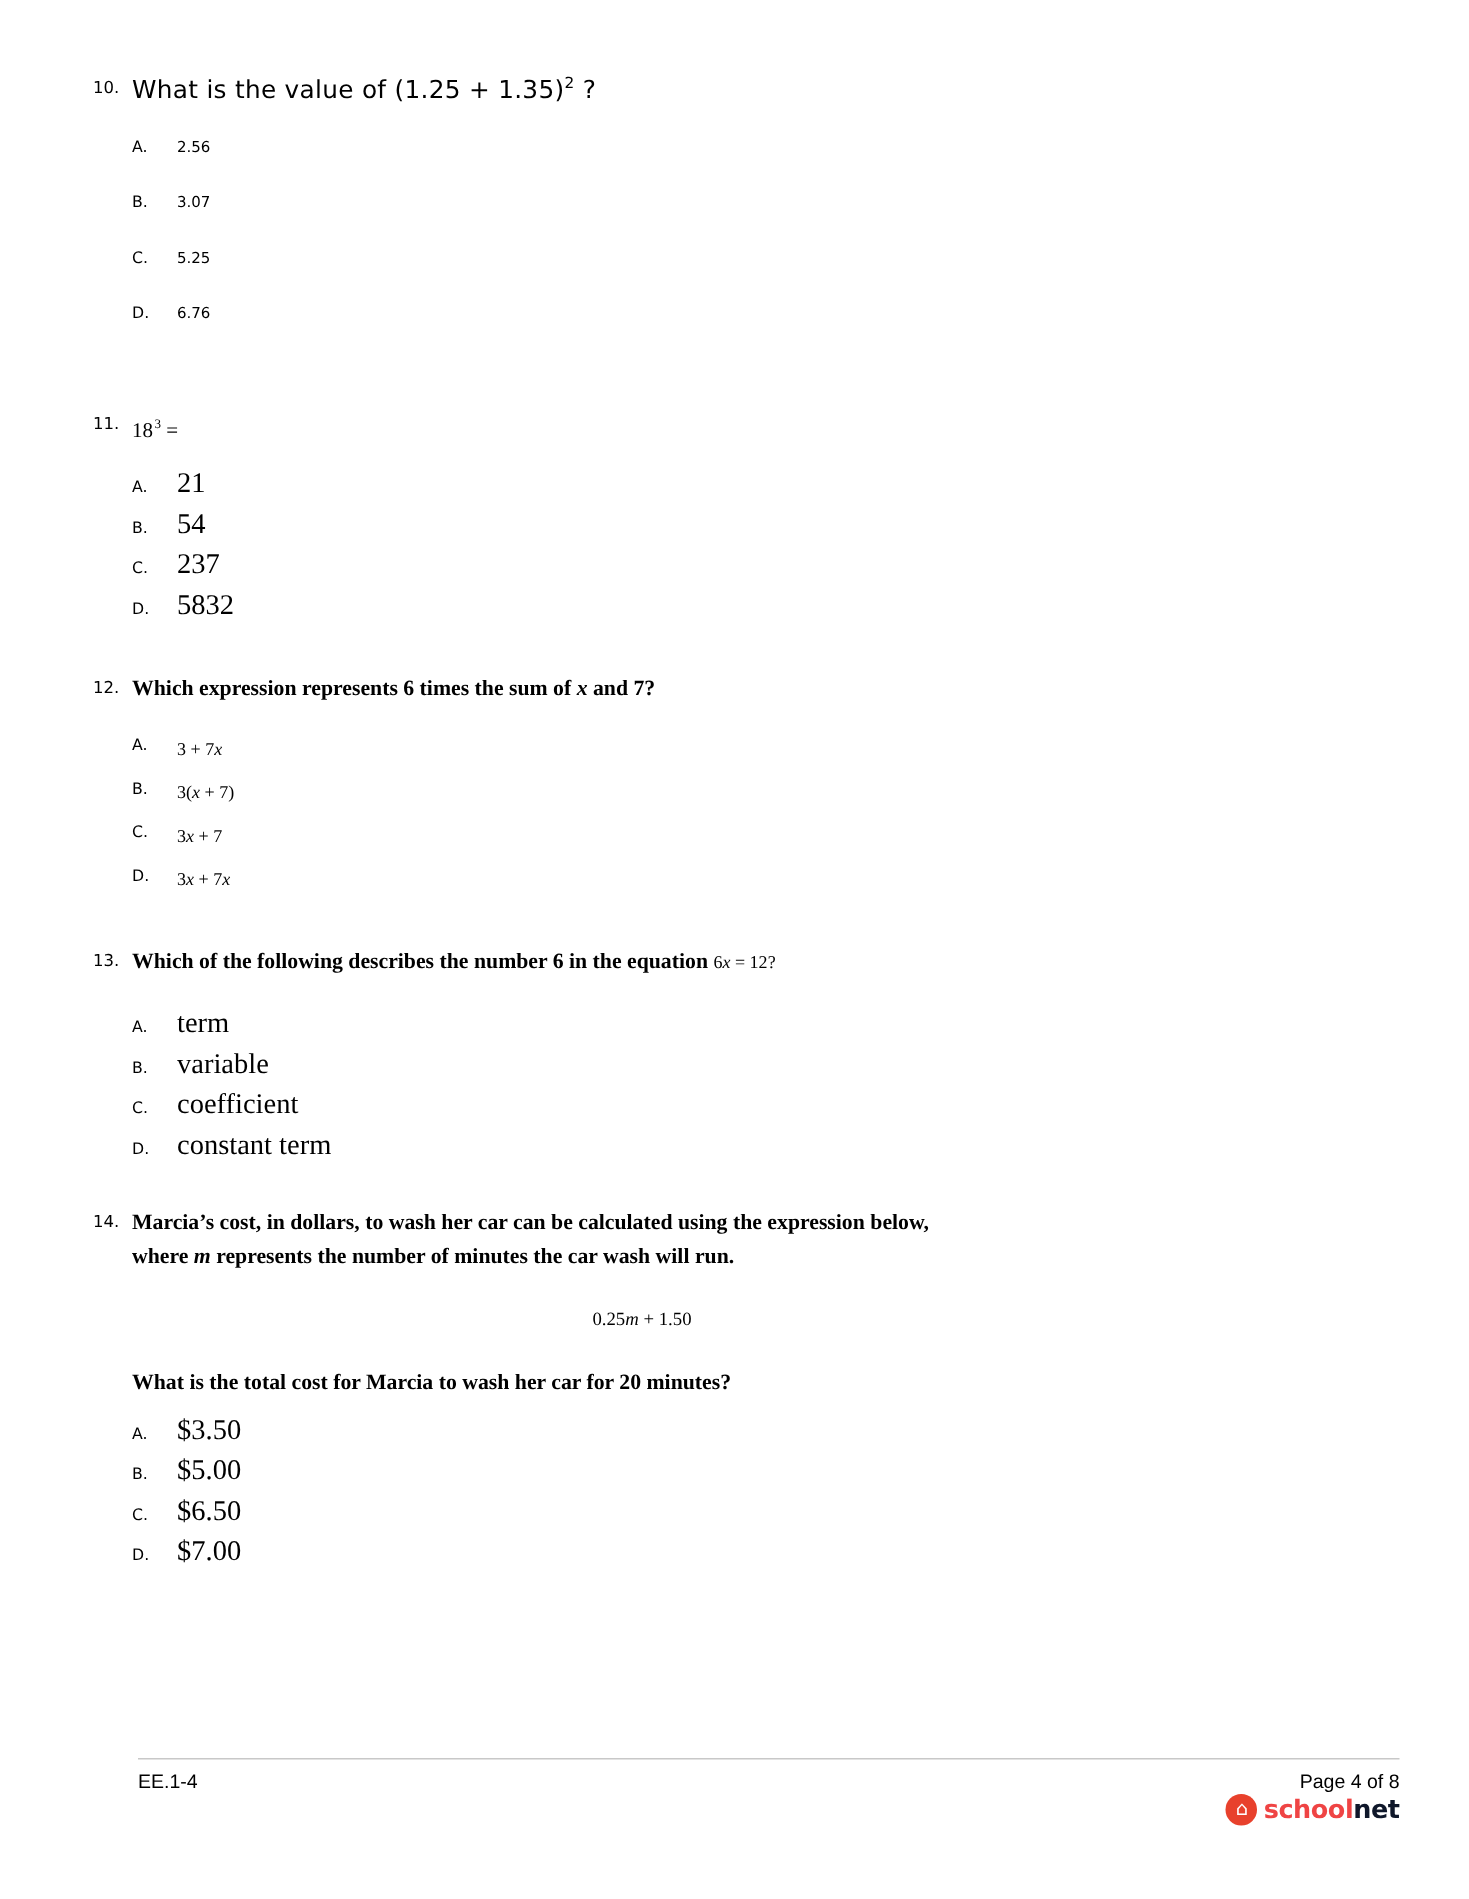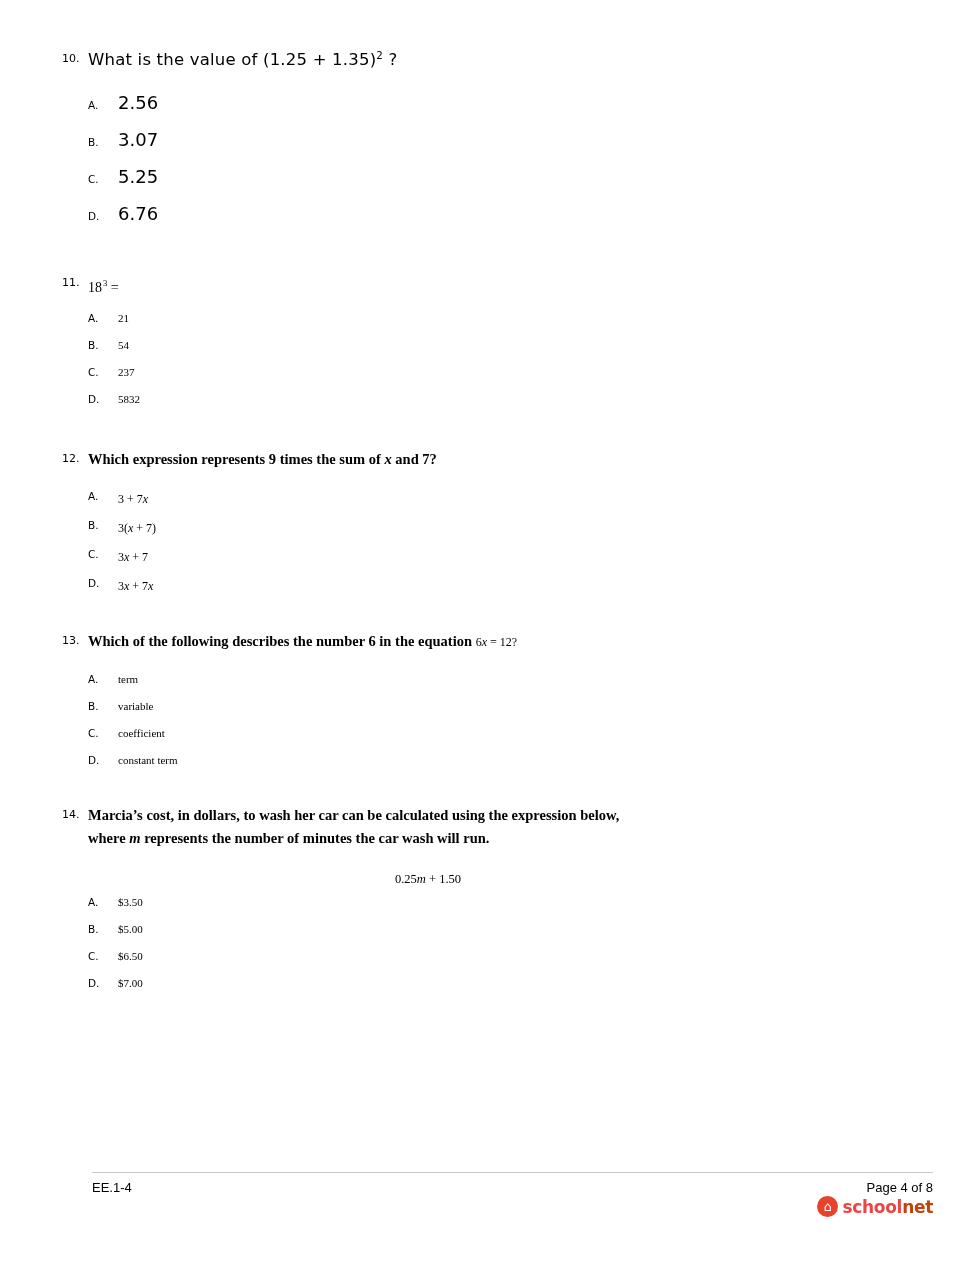--- a/index.html
+++ b/index.html
@@ -22,28 +22,28 @@
   .stem-sans { font-family:"DejaVu Sans", sans-serif; font-size:16.5px; line-height:24px; letter-spacing:0.2px; }
   .sup { vertical-align:super; font-size:0.62em; line-height:0; }
 
   .opt { display:flex; align-items:baseline; }
   .letter {
     font-family:"DejaVu Sans", sans-serif; font-size:10.5px;
     width:30px; flex:0 0 30px;
   }
   .opts-10 { margin-top:20px; }
   .opts-10 .opt { height:22px; margin-bottom:15px; }
-  .val-sans-lg { font-family:"DejaVu Sans", sans-serif; font-size:18px; }
+  .val-sans-lg { font-family:"DejaVu Sans", sans-serif; font-size:10px; }
 
   
   .stem-math { font-family:"Liberation Serif", serif; font-size:14px; margin-top:8px; }
   .stem-math .sup { margin-left:1px; }
   .opts-sm { margin-top:16px; }
   .opts-sm .opt { height:20px; margin-bottom:7px; }
-  .val-serif { font-family:"Liberation Serif", serif; font-size:11px; }
+  .val-serif { font-family:"Liberation Serif", serif; font-size:19px; }
 
   
   .stem-bold { font-family:"Liberation Serif", serif; font-weight:bold; font-size:14.5px; line-height:23px; }
   .var { font-style:italic; }
 
   
   .opts-12 { margin-top:18px; }
   .opts-12 .opt { height:22px; margin-bottom:7px; }
   .val-math { font-family:"Liberation Serif", serif; font-size:12px; position:relative; top:3px; }
 
@@ -70,21 +70,21 @@
   .logo { position:absolute; right:46px; top:1196px; display:flex; align-items:center; }
   .logo-icon {
     width:21px; height:21px; border-radius:50%;
     background:#e8412c; color:#fff;
     display:inline-flex; align-items:center; justify-content:center;
     font-family:"DejaVu Sans", sans-serif; font-size:13px; line-height:1;
     margin-right:4px;
   }
   .logo-text { font-family:"DejaVu Sans", sans-serif; font-size:17px; font-weight:bold; letter-spacing:-0.3px; }
   .logo-school { color:#ef4444; }
-  .logo-net { color:#c2410c; }
+  .logo-net { color:#0f172a; }
 </style>
 </head>
 <body>
 
 <div class="page">
 
   <section class="q" style="top:48px;">
     <div class="qnum">10.</div>
     <div class="qbody">
       <div class="stem-sans"><span>What is the value of (1.25 + 1.35)</span><span class="sup">2</span><span> ?</span></div>
@@ -130,21 +130,21 @@
           <span class="letter">D.</span>
           <span class="val-serif">5832</span>
         </div>
       </div>
     </div>
   </section>
 
   <section class="q" style="top:448px;">
     <div class="qnum">12.</div>
     <div class="qbody">
-      <div class="stem-bold"><span>Which expression represents 9 times the sum of </span><span class="var">x</span><span> and 7?</span></div>
+      <div class="stem-bold"><span>Which expression represents 6 times the sum of </span><span class="var">x</span><span> and 7?</span></div>
       <div class="opts-12">
         <div class="opt">
           <span class="letter">A.</span>
           <span class="val-math"><span>3 + 7</span><span class="var">x</span><span></span></span>
         </div>
         <div class="opt">
           <span class="letter">B.</span>
           <span class="val-math"><span>3(</span><span class="var">x</span><span> + 7)</span></span>
         </div>
         <div class="opt">
@@ -182,20 +182,21 @@
         </div>
       </div>
     </div>
   </section>
 
   <section class="q" style="top:804px;">
     <div class="qnum">14.</div>
     <div class="qbody">
       <div class="stem-bold para-14"><span>Marcia’s cost, in dollars, to wash her car can be calculated using the expression below,</span><br><span>where </span><span class="var">m</span><span> represents the number of minutes the car wash will run.</span></div>
       <div class="expr-14"><span>0.25</span><span class="var">m</span><span> + 1.50</span></div>
+      <div class="stem-bold stem2-14">What is the total cost for Marcia to wash her car for 20 minutes?</div>
       <div class="opts-sm opts-14">
         <div class="opt">
           <span class="letter">A.</span>
           <span class="val-serif">$3.50</span>
         </div>
         <div class="opt">
           <span class="letter">B.</span>
           <span class="val-serif">$5.00</span>
         </div>
         <div class="opt">

